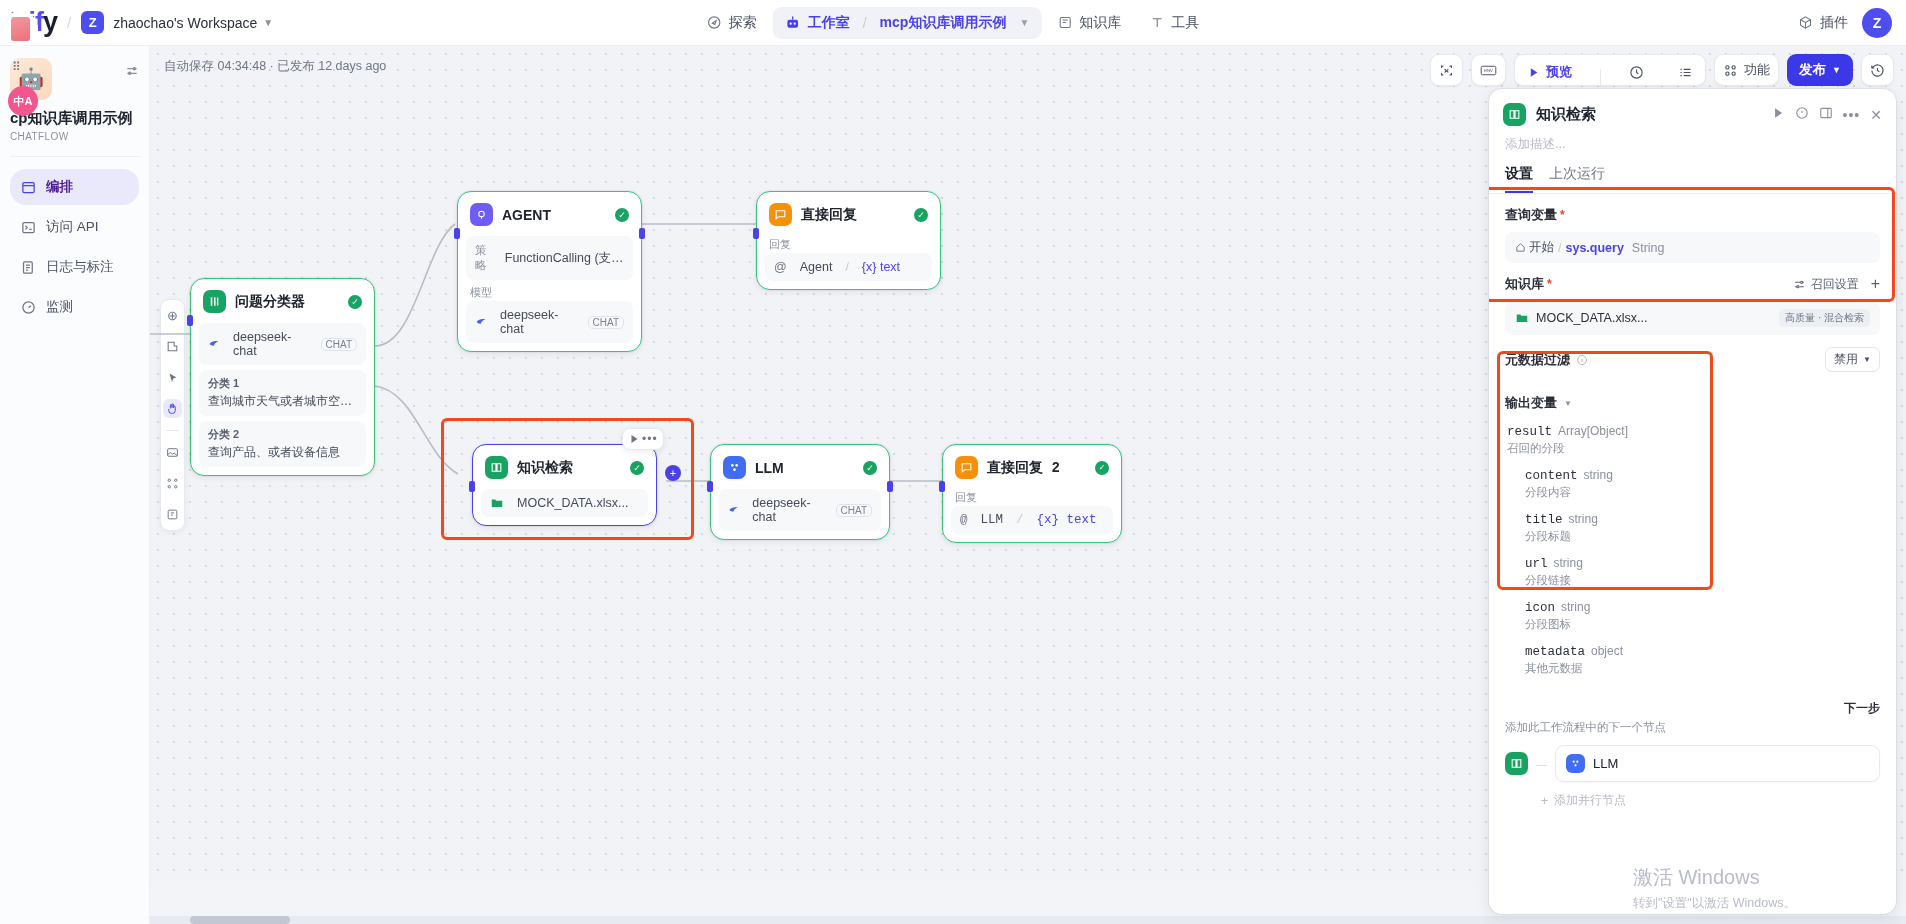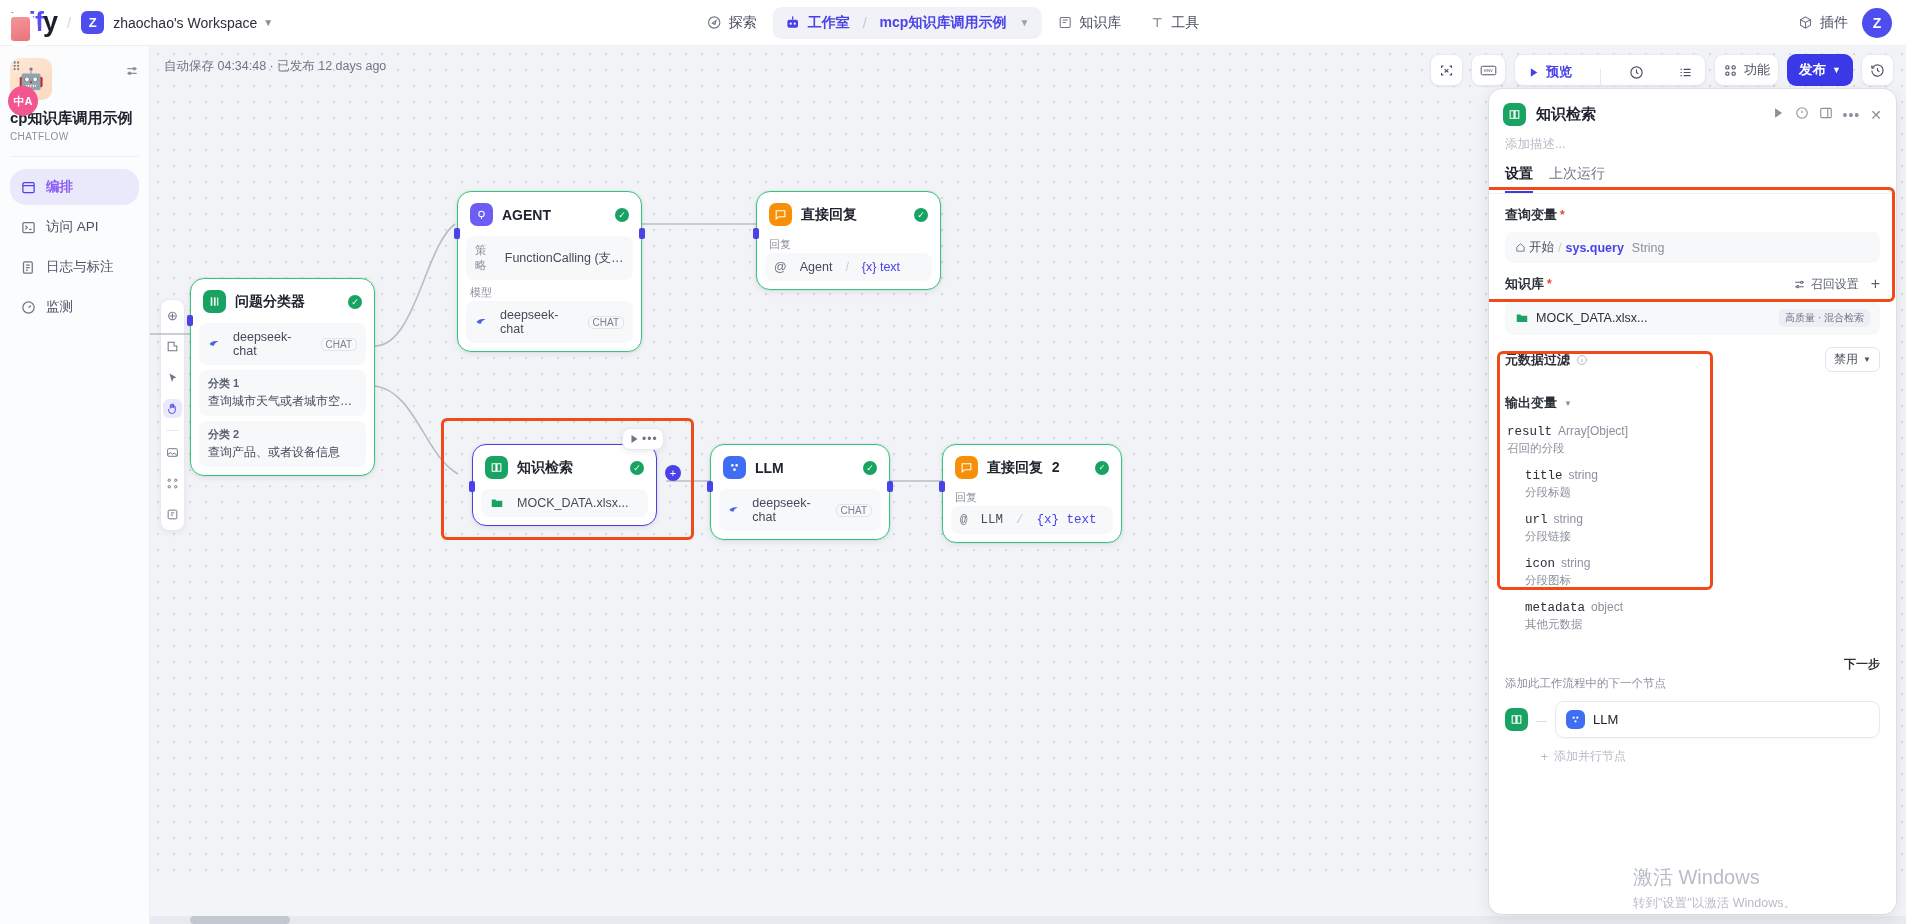--- a/index.html
+++ b/index.html
@@ -60,21 +60,21 @@
     background:#f2568f; color:#fff; font-size:11px; display:flex;align-items:center;justify-content:center;
     font-weight:700; z-index:3;
   }
   .app-title { font-size: 15px; font-weight:700; color:#20242e; margin-top: 9px; white-space:nowrap; overflow:hidden;}
   .app-type { font-size: 10px; color:#8b909c; letter-spacing:.4px; margin-top:3px;}
   .side-div { height:1px; background:#eceff4; margin: 14px 0 12px;}
   .side-item {
     display:flex; align-items:center; gap:10px; padding: 9px 10px; border-radius:8px;
     font-size: 13.5px; color:#4b5160; cursor:pointer; margin-bottom: 4px;
   }
-  .side-item.active { background:#e9e9fb; color:#8b5cf6; font-weight:600;border-radius:16px;}
+  .side-item.active { background:#e9e9fb; color:#4c1d95; font-weight:600;border-radius:16px;}
   .side-ic { width:16px; height:16px; display:flex;align-items:center;justify-content:center;}
 
   
   .canvas {
     position:absolute; top:46px; left:150px; width:1756px; height:836px;
     background-color:#f1f3f7;
     background-image: radial-gradient(circle, #d3d8e2 1px, transparent 1px);
     background-size: 16px 16px;
     overflow:hidden;
   }
@@ -670,20 +670,24 @@
     <div class="p-lbl">
       <span>输出变量</span>
       <span style="font-size:8px;color:#8b909c;margin-left:4px">▼</span>
     </div>
     <div class="out-list">
       <div class="out-item">
         <div><span class="out-name">result</span><span class="out-type">Array[Object]</span></div>
         <div class="out-desc">召回的分段</div>
       </div>
       <div class="out-item nested">
+        <div><span class="out-name">content</span><span class="out-type">string</span></div>
+        <div class="out-desc">分段内容</div>
+      </div>
+      <div class="out-item nested">
         <div><span class="out-name">title</span><span class="out-type">string</span></div>
         <div class="out-desc">分段标题</div>
       </div>
       <div class="out-item nested">
         <div><span class="out-name">url</span><span class="out-type">string</span></div>
         <div class="out-desc">分段链接</div>
       </div>
       <div class="out-item nested">
         <div><span class="out-name">icon</span><span class="out-type">string</span></div>
         <div class="out-desc">分段图标</div>

